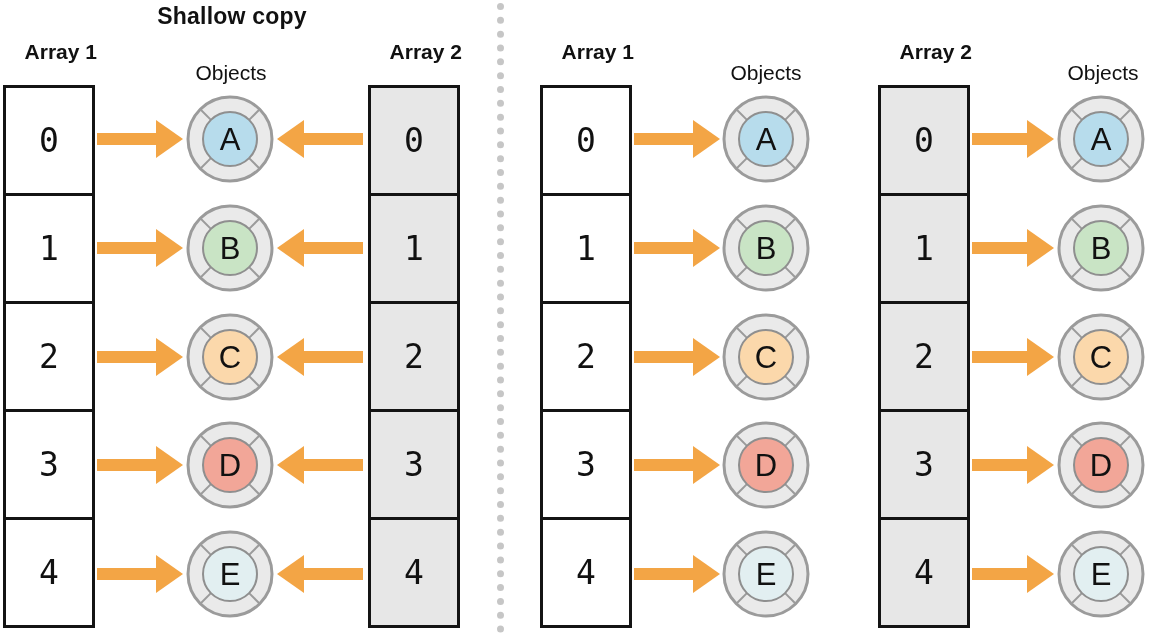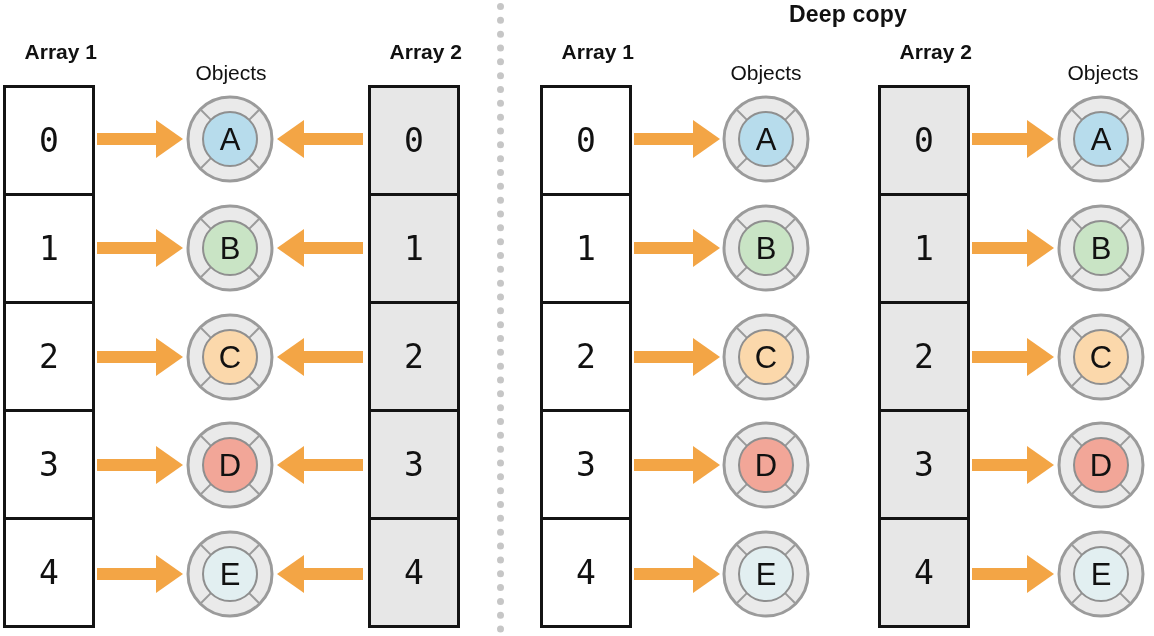--- a/index.html
+++ b/index.html
@@ -68,21 +68,21 @@
   }
   .arrow.right .shaft { left: 0; }
   .arrow.right .head { right: 0; border-left-style: solid; border-left-width: 27px; }
   .arrow.left .shaft { right: 0; }
   .arrow.left .head { left: 0; border-right-style: solid; border-right-width: 27px; }
 </style>
 </head>
 <body>
 
 <div class="canvas">
-  <div class="panel-title" style="left:648px; width:400px; top:1px;">Deep copy</div>
+  <div class="panel-title" style="left:32px; width:400px; top:3px;">Shallow copy</div>
 
   <div class="col-label-bold" style="left:1px; width:96px; top:40px;">Array 1</div>
   <div class="col-label" style="left:181px; width:100px; top:61px;">Objects</div>
   <div class="col-label-bold" style="left:366px; width:96px; top:40px;">Array 2</div>
 
   <div class="col-label-bold" style="left:538px; width:96px; top:40px;">Array 1</div>
   <div class="col-label" style="left:716px; width:100px; top:61px;">Objects</div>
   <div class="col-label-bold" style="left:876px; width:96px; top:40px;">Array 2</div>
   <div class="col-label" style="left:1051px; width:104px; top:61px;">Objects</div>
 

